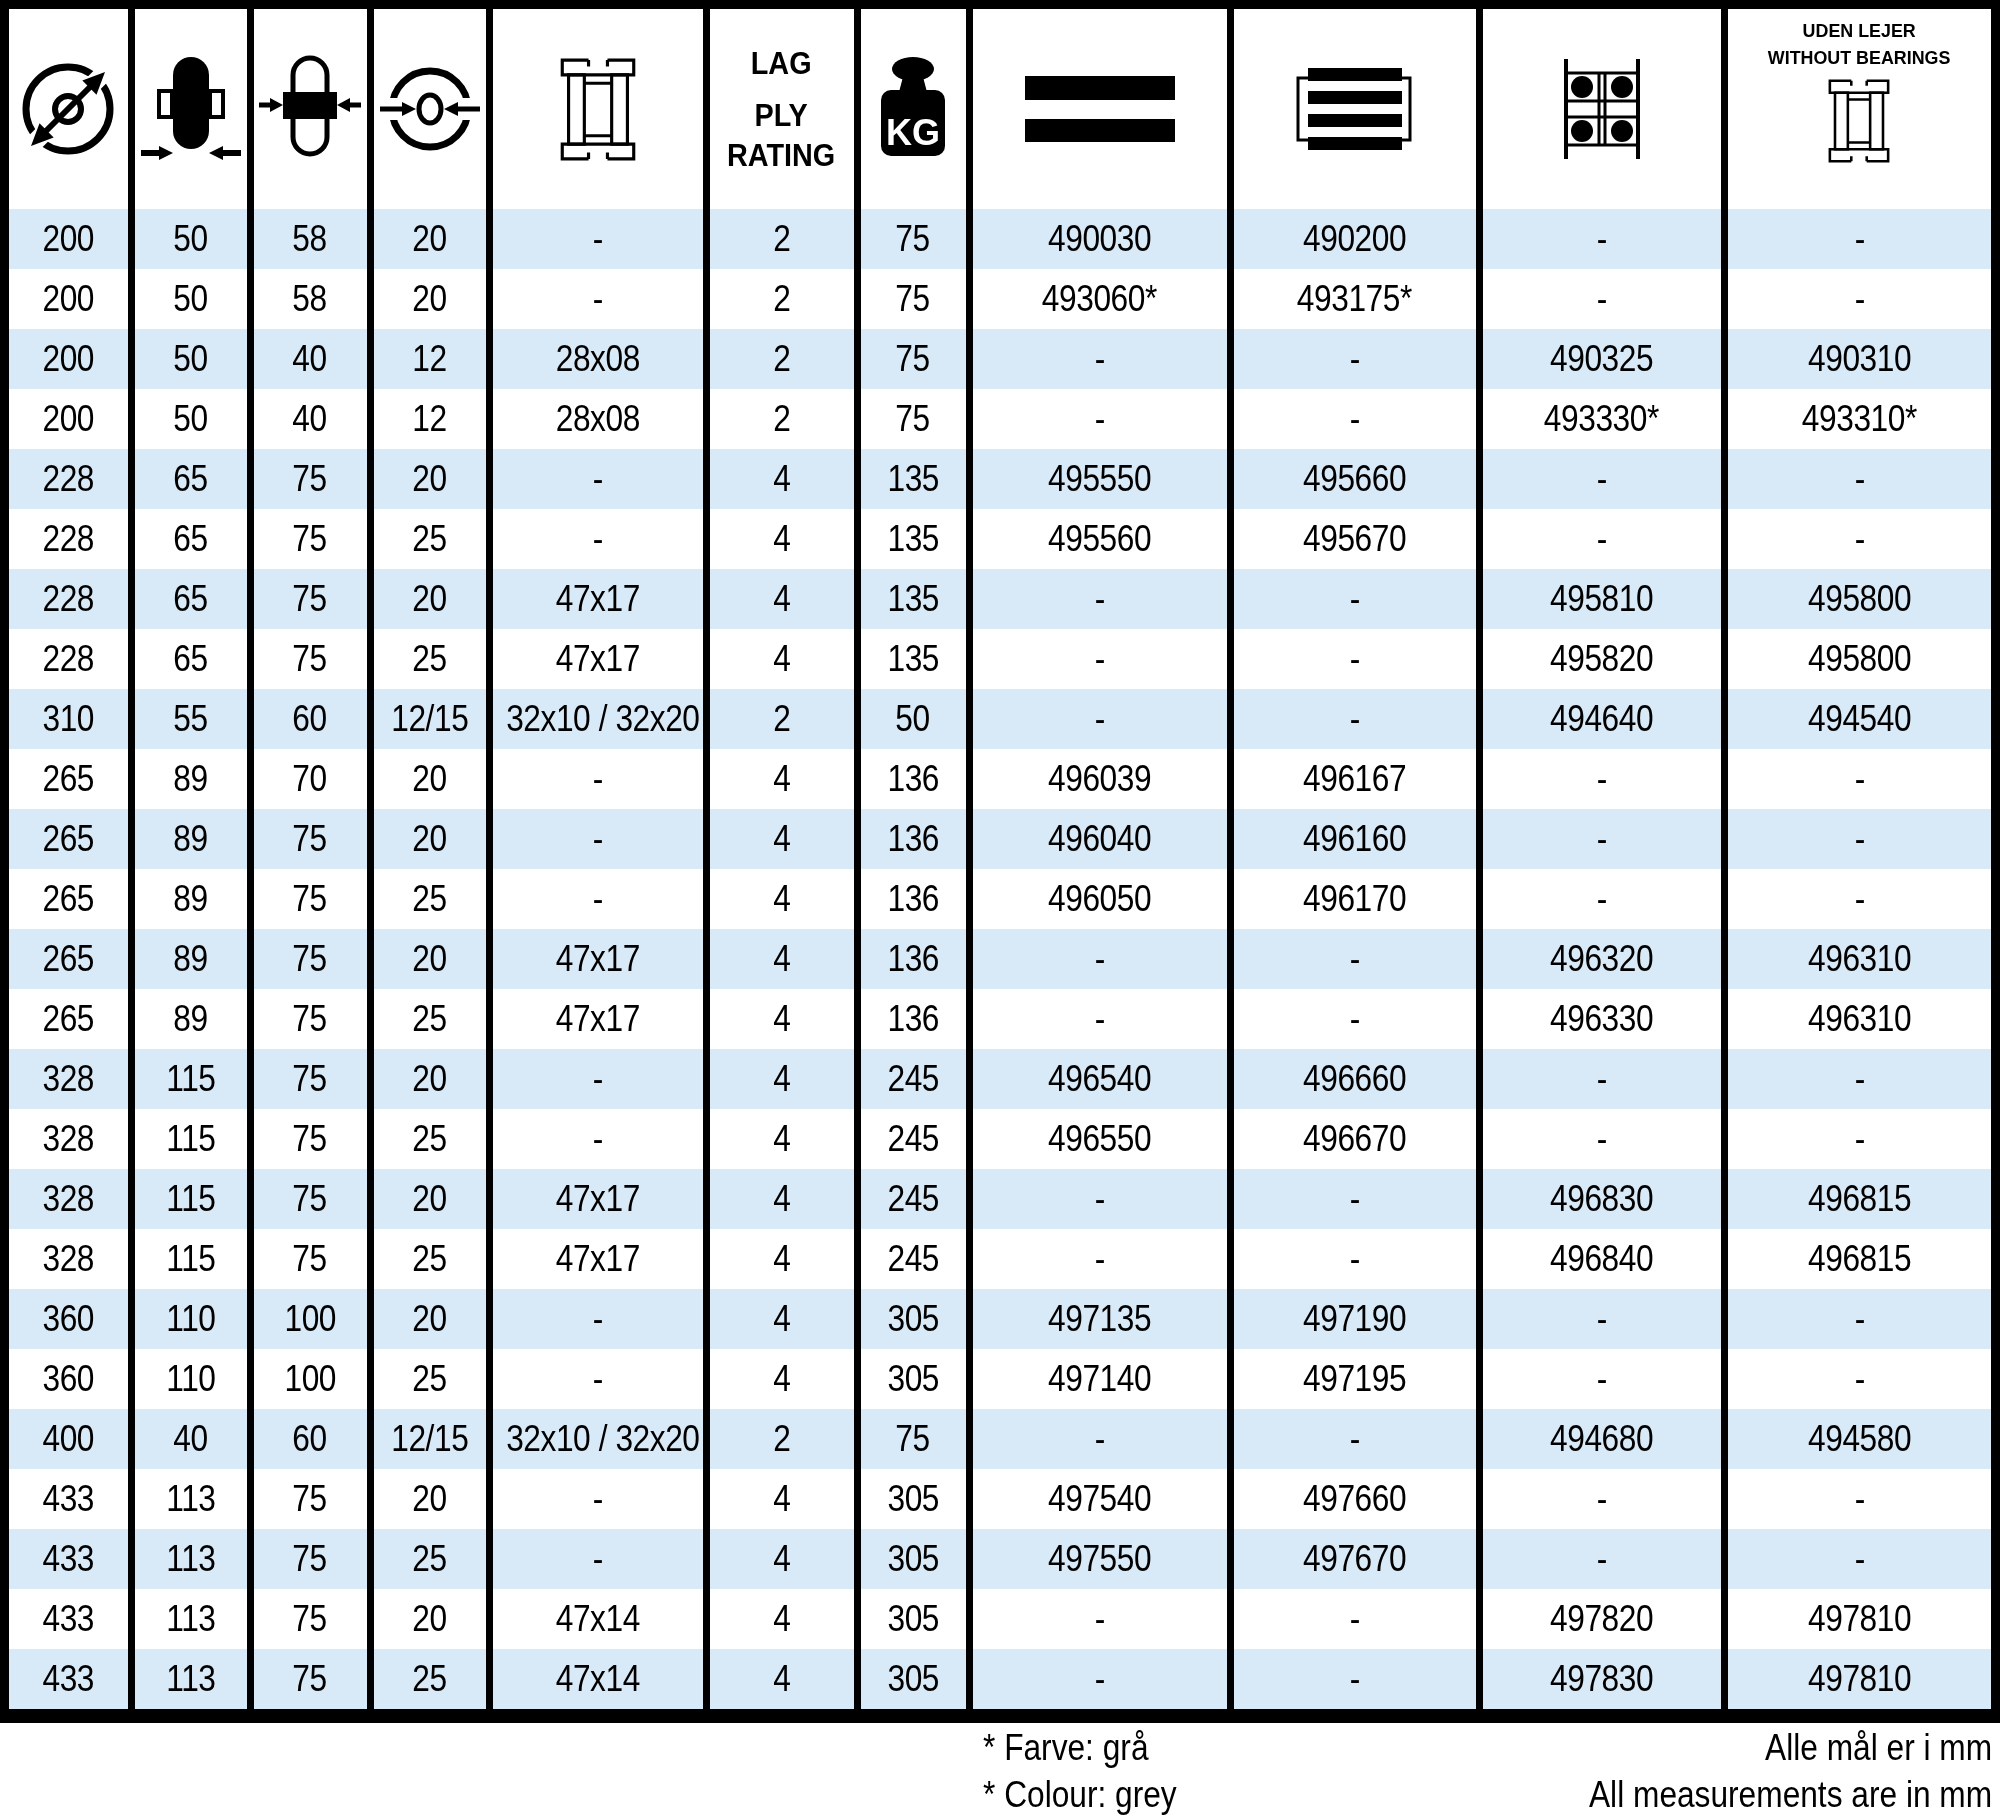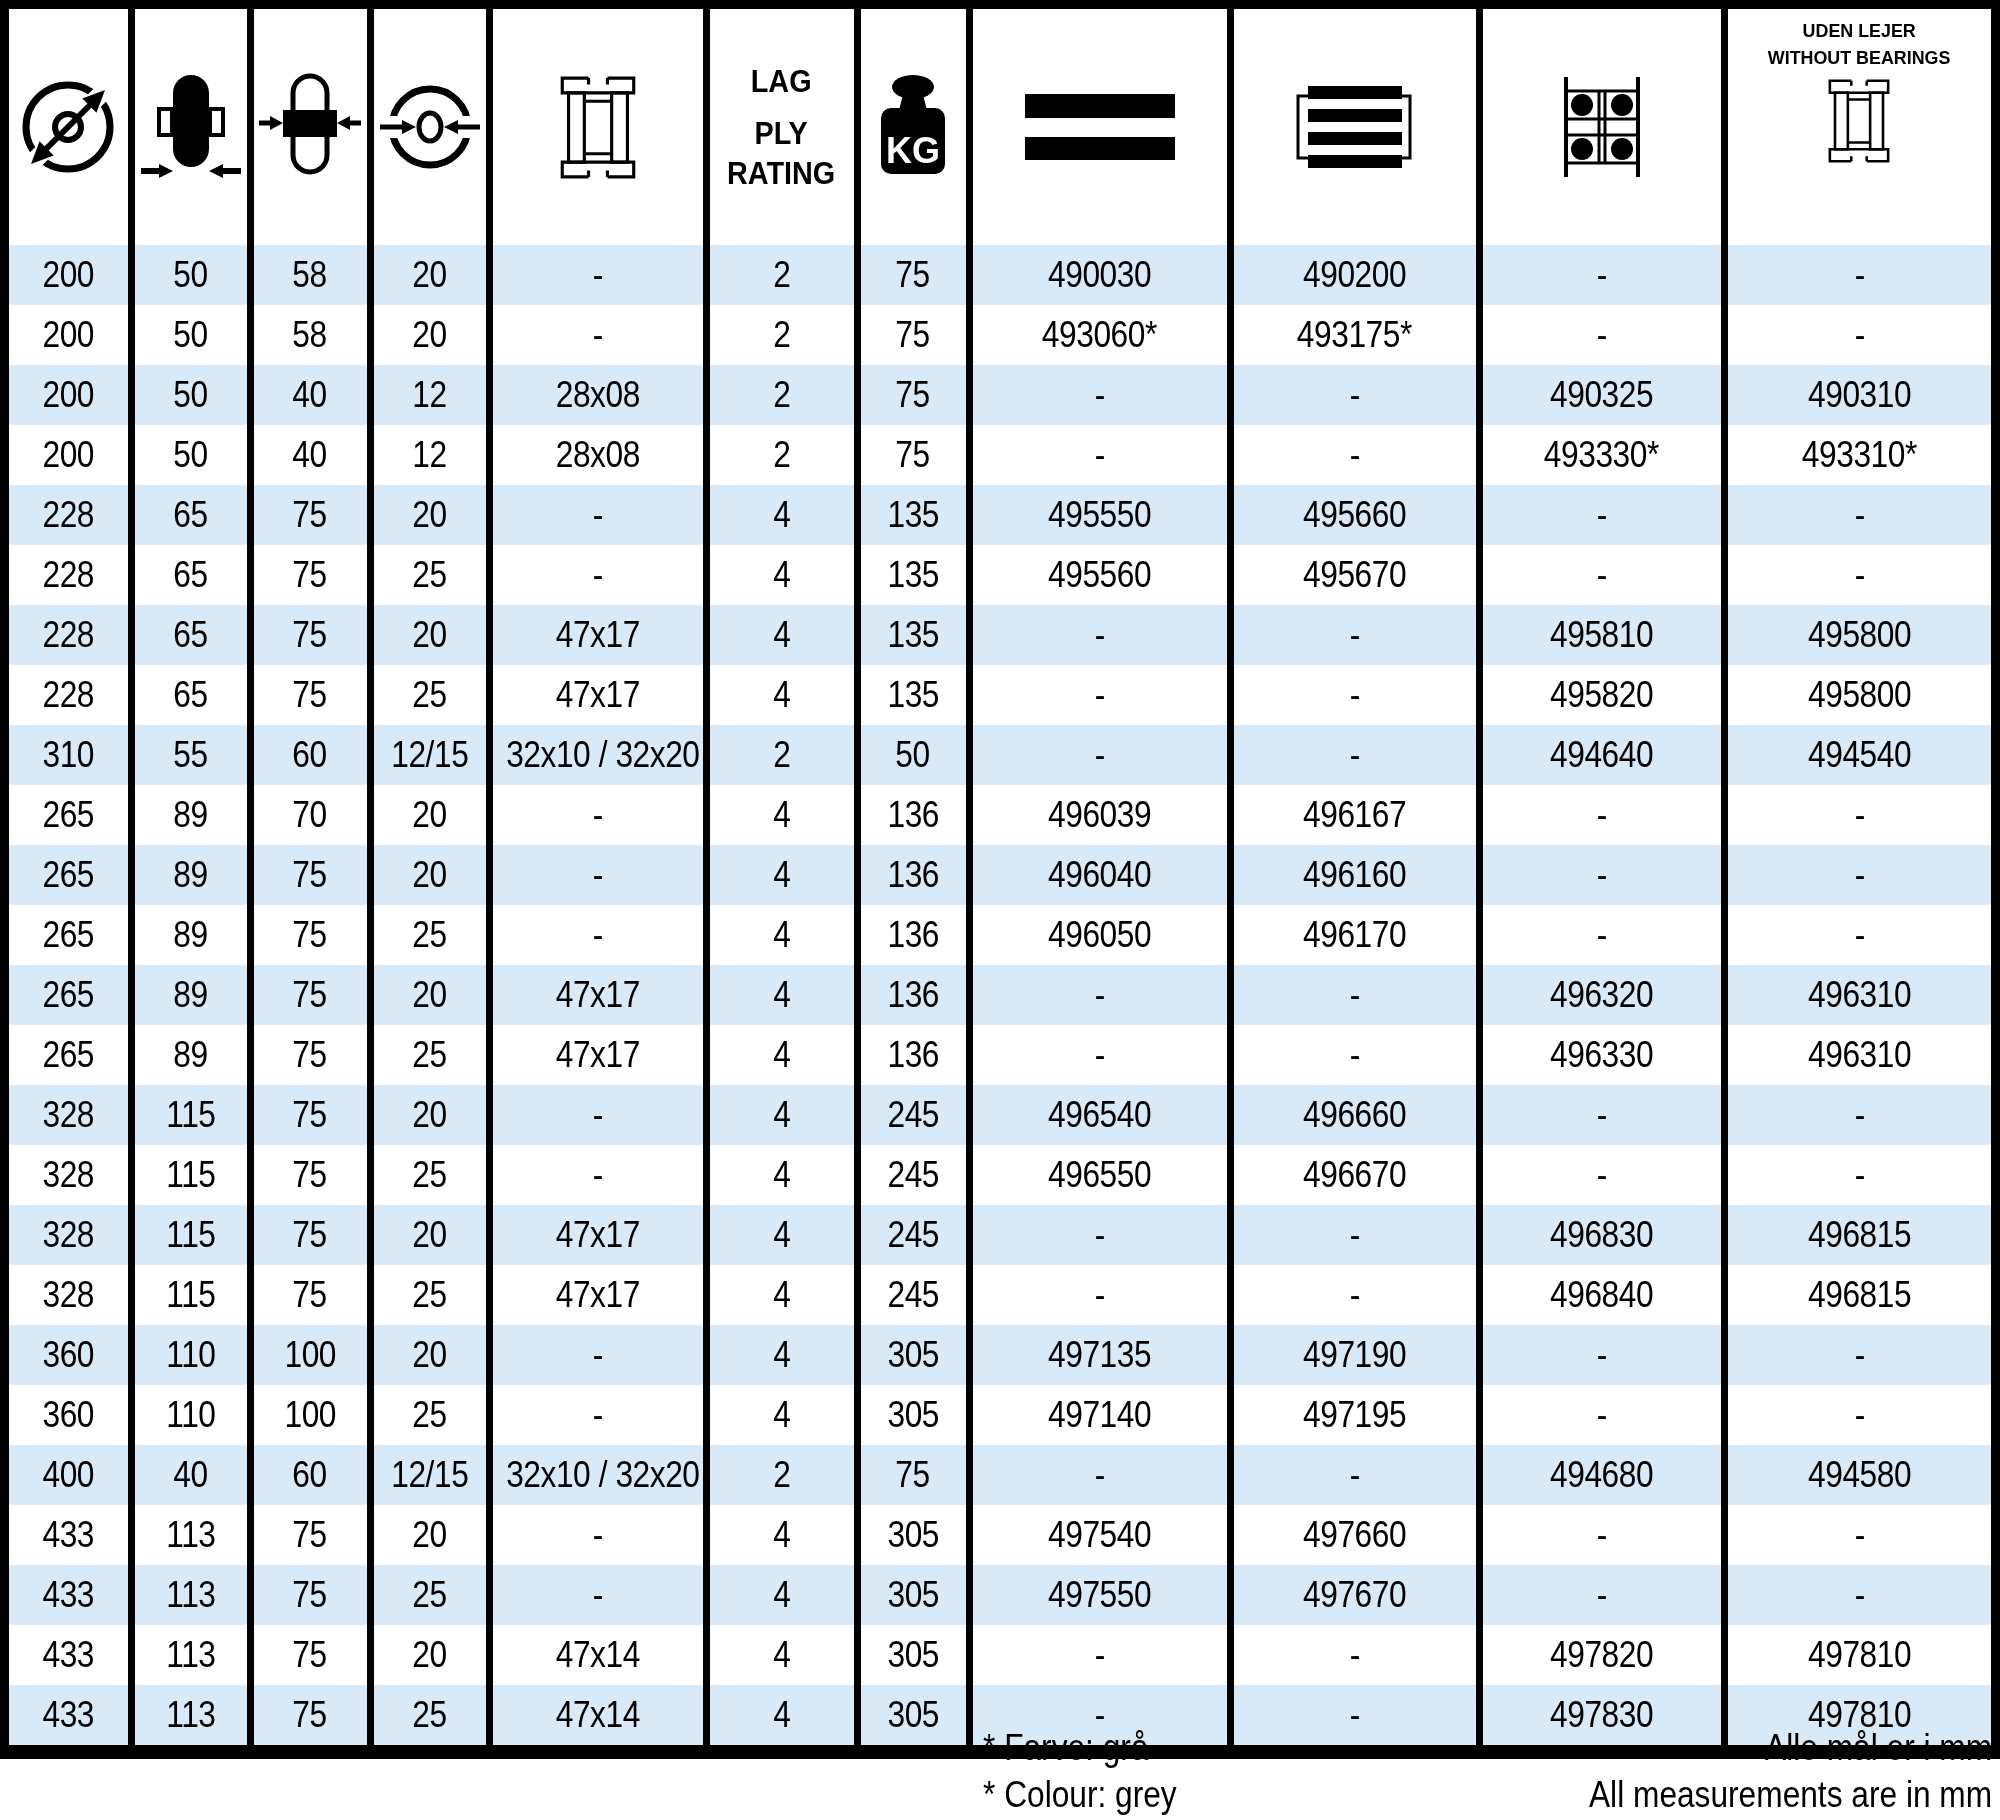--- a/index.html
+++ b/index.html
@@ -9,21 +9,21 @@
   .tablewrap { position:absolute; left:0; top:0; width:1982px;
                border:9px solid #000; border-bottom-width:14px; background:#fff; }
   table { border-collapse:collapse; table-layout:fixed; width:1982px; }
   th, td { border-left:7px solid #000; border-right:7px solid #000; padding:0;
            text-align:center; vertical-align:middle; overflow:hidden; }
   th:first-child, td:first-child { border-left:none; }
   th:last-child,  td:last-child  { border-right:none; }
 
   thead th { height:200px; background:#fff; }
   .hcell { display:flex; flex-direction:column; align-items:center; justify-content:center;
-           height:236px; }
+           height:200px; }
   .hcell.topalign { justify-content:flex-start; padding-top:8px; box-sizing:border-box; }
 
   tbody td { height:60px; font-size:36px; }
   tbody tr:nth-child(odd) td { background:var(--row-alt, #d8e9f7); }
   .cellv { display:inline-block; transform:scaleX(0.88); white-space:nowrap; letter-spacing:-0.5px; }
 
   .ply-label { font-size:32px; line-height:40px; transform:scaleX(0.9); }
   .ply-label .l1 { margin-bottom:12px; }
   .ub-label { font-size:19px; line-height:27px; transform:scaleX(0.94); white-space:nowrap; }
   .ub-icon { margin-top:8px; }

